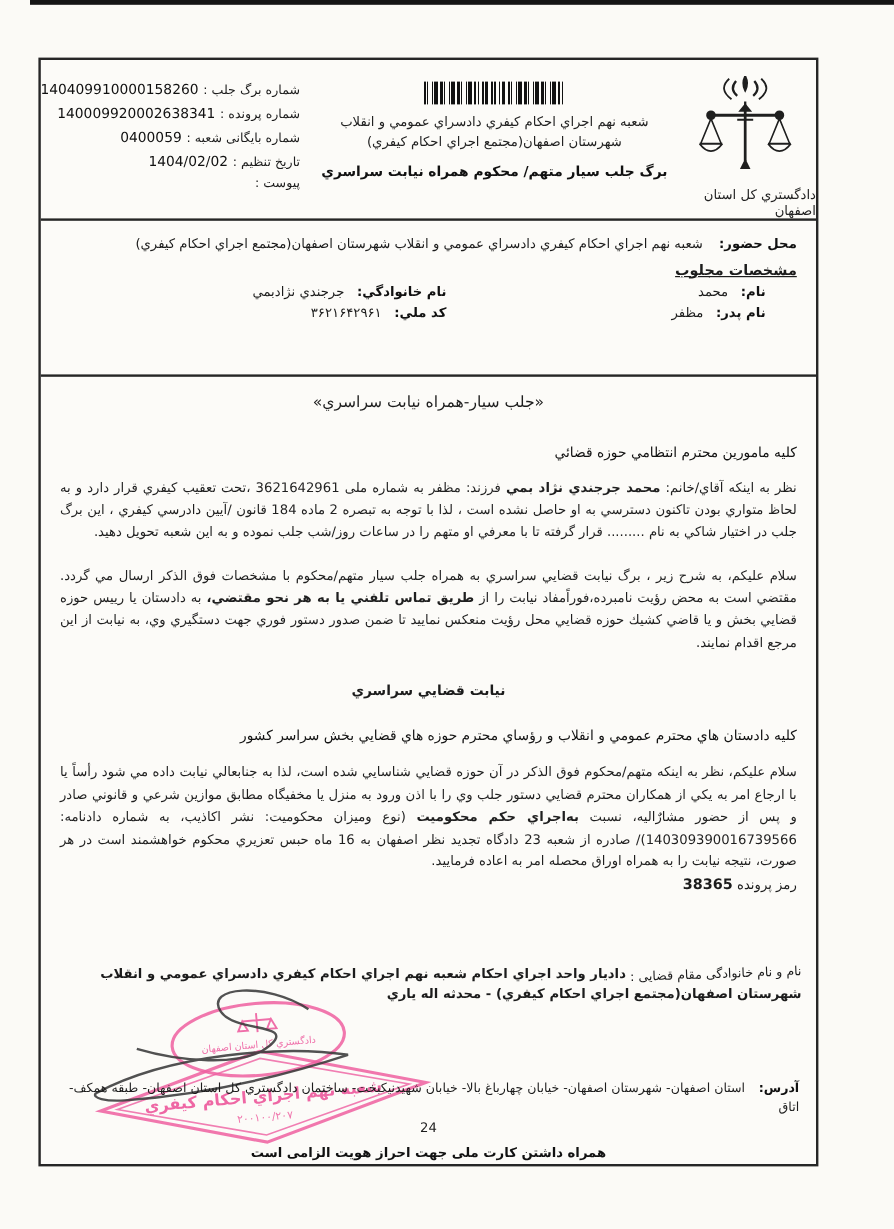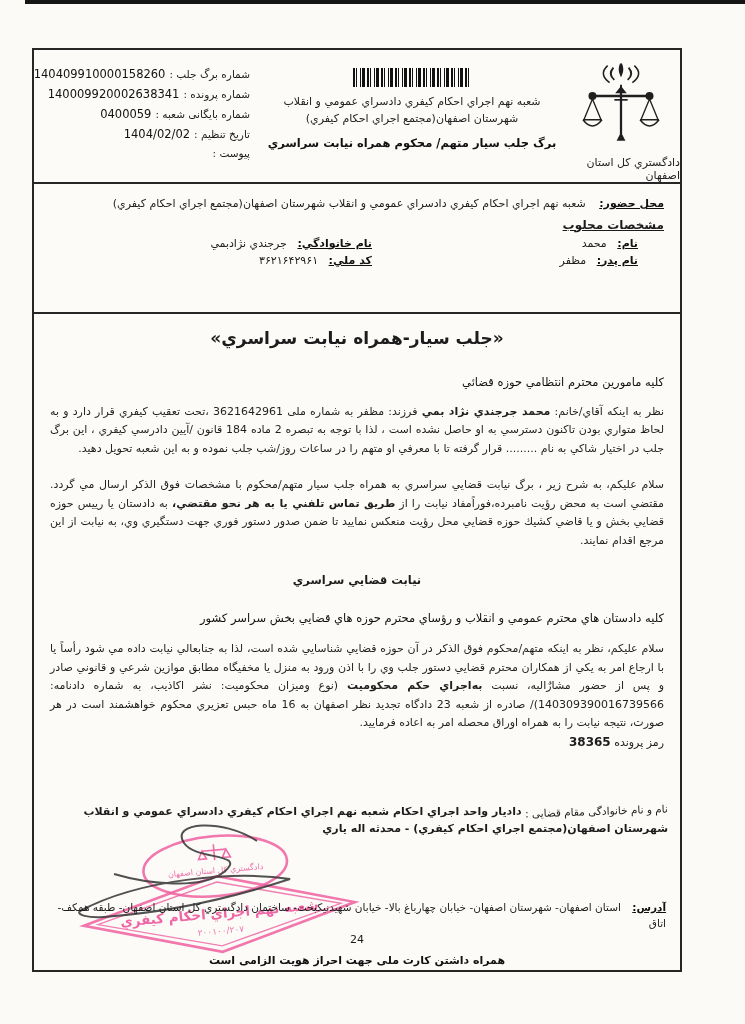--- a/index.html
+++ b/index.html
@@ -29,29 +29,29 @@
       repeating-linear-gradient(90deg,#111 0 2px,transparent 2px 3px,#111 3px 4px,transparent 4px 7px,#111 7px 8px,transparent 8px 9px,#111 9px 12px,transparent 12px 14px);
   }
   .branch-name { font-size:11px; text-align:center; margin-top:7px; line-height:1.5; width:300px; color:#222; }
   .doc-title { font-size:11.5px; font-weight:bold; margin-top:9px; color:#111; }
   .hdr-meta { width:228px; padding:17px 12px 0 6px; display:flex; flex-direction:column; gap:6px; }
   .meta-row { display:flex; direction:rtl; justify-content:flex-start; align-items:baseline; font-size:10.5px; white-space:nowrap; }
   .meta-row .val { font-size:11.5px; margin-right:4px; color:#111; }
   
   .info { position:absolute; top:134px; right:0; left:0; height:130px; border-bottom:2px solid #262626; padding:12px 16px 0 10px; font-size:11px; }
   .info-row { margin-bottom:5px; line-height:1.5; }
-  .lbl { font-weight:bold; color:#111;text-decoration:underline; }
+  .lbl { font-weight:bold; color:#111; }
   .subject-heading { font-weight:bold; font-size:12px; text-decoration:underline; margin:3px 0 5px; }
   .subject-grid { display:grid; grid-template-columns:292px auto; row-gap:4px; direction:rtl; }
   .subject-cell.indent { padding-right:26px; }
   .subject-cell .lbl { margin-left:7px; }
   .nid { letter-spacing:1px; }
   
   .main { position:absolute; top:266px; right:0; left:0; bottom:0; font-size:11px; }
-  .motto { text-align:center; font-weight:bold; font-size:17px; margin-top:12px; }
+  .motto { text-align:center; font-weight:normal; font-size:13px; margin-top:12px; }
   .sec-heading { font-weight:normal; font-size:11.5px; padding:0 16px; color:#111; }
   .h1m { margin-top:27px; } .h2m { margin-top:26px; } .h3m { margin-top:24px; }
   .para { padding:0 16px; text-align:justify; line-height:1.68; color:#1f1f1f; }
   .p1m { margin-top:14px; } .p2m { margin-top:18px; } .p3m { margin-top:15px; }
   .sec-title { text-align:center; font-weight:bold; font-size:11.5px; margin-top:23px; }
   .case-code-row { padding:0 16px; margin-top:2px; }
   .case-code-row b { font-size:12px; }
   
   .signature { position:absolute; top:487px; right:12px; left:14px; line-height:1.55; }
   .sig-label { font-size:10.5px; display:inline-block; transform:rotate(-2deg); }

